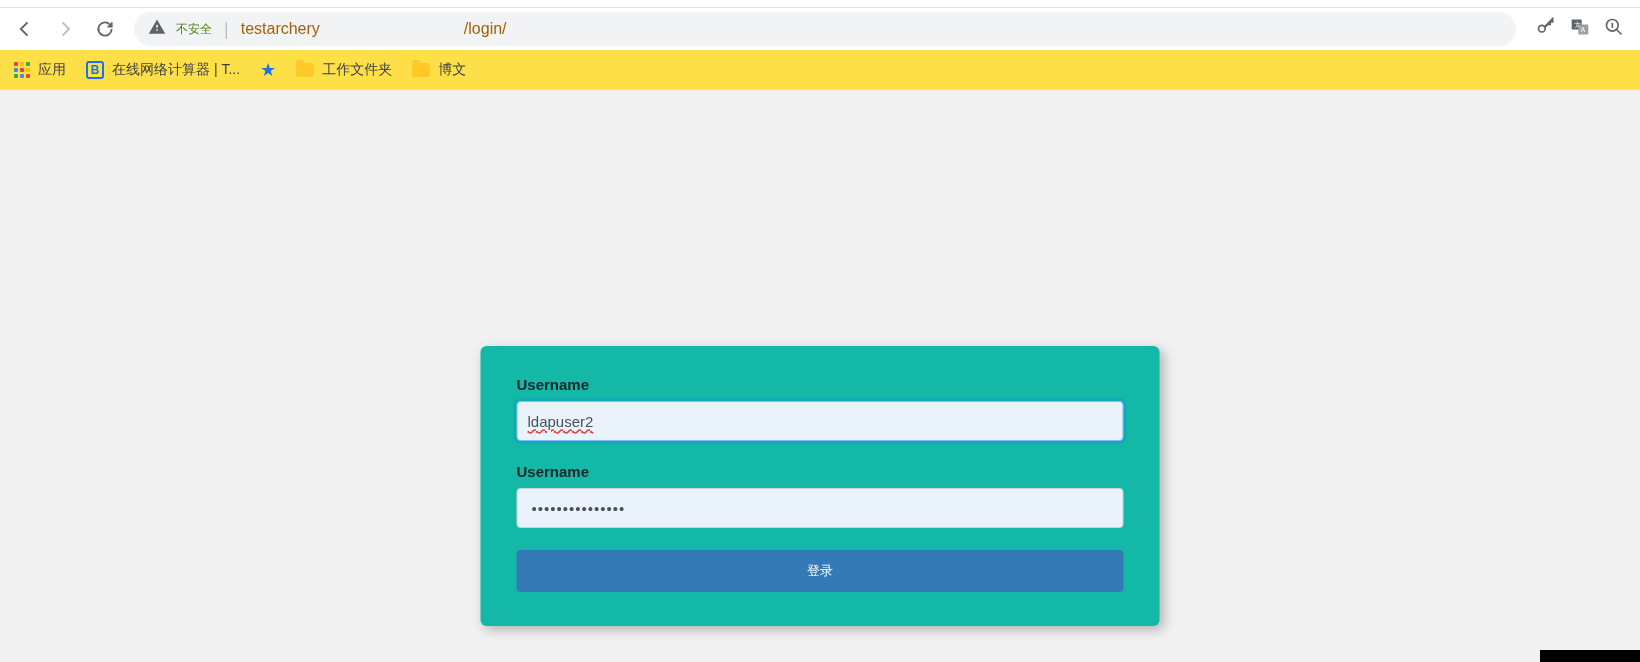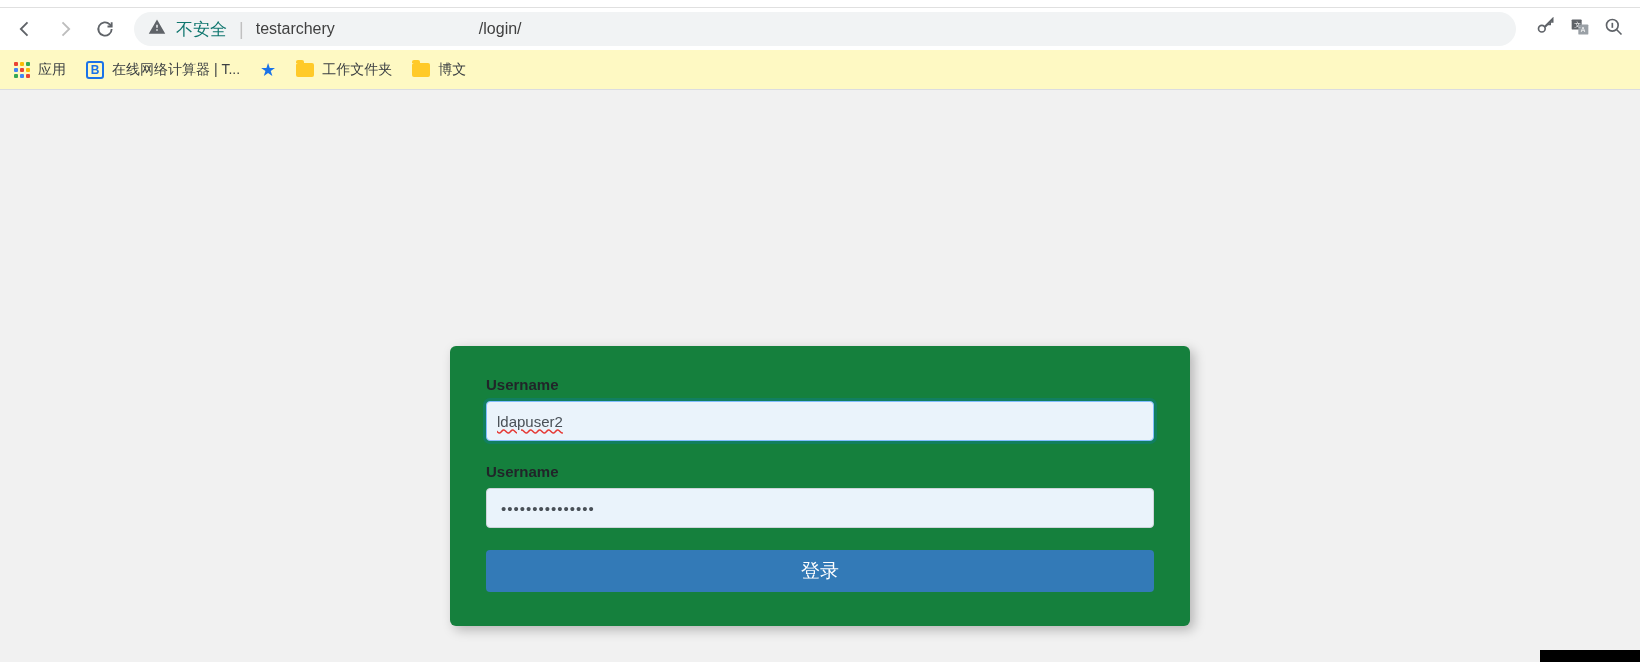--- a/index.html
+++ b/index.html
@@ -48,31 +48,31 @@
       align-items: center;
       padding: 0 14px;
       color: #202124;
       font-size: 16px;
       gap: 10px;
       margin: 0 6px;
       overflow: hidden;
     }
     .omnibox .warn-icon svg { width: 18px; height: 18px; }
     .omnibox .not-secure {
-      color: #0f766e;
-      font-size: 17px;
+      color: #4d7c0f;
+      font-size: 12px;
       white-space: nowrap;
     }
     .omnibox .sep {
       color: #c0c0c0;
       font-size: 18px;
       margin: 0 2px;
     }
     .omnibox .url-text {
-      color: #404040;
+      color: #a16207;
       white-space: nowrap;
       display: flex;
       align-items: center;
     }
     .url-blur {
       display: inline-block;
       width: 140px;
       height: 20px;
       background: linear-gradient(90deg, rgba(241,243,244,0) 0%, #f1f3f4 25%, #f1f3f4 75%, rgba(241,243,244,0) 100%);
       position: relative;
@@ -84,21 +84,21 @@
       align-items: center;
       gap: 14px;
       padding: 0 8px;
       color: #5f6368;
     }
     .right-icons svg { width: 20px; height: 20px; }
 
     
     .bookmarks-bar {
       height: 40px;
-      background: #fef9c3;
+      background: #fde047;
       border-bottom: 1px solid #dadce0;
       display: flex;
       align-items: center;
       padding: 0 14px;
       gap: 20px;
       font-size: 14px;
       color: #3c4043;
     }
     .bm-item {
       display: flex;
@@ -154,22 +154,22 @@
       position: absolute;
       top: 90px; left: 0; right: 0; bottom: 0;
       background: #f1f1f1;
     }
 
     .login-card {
       position: absolute;
       left: 50%;
       top: 346px;
       transform: translateX(-50%);
-      width: 740px;
-      background: #15803d;
+      width: 679px;
+      background: #14b8a6;
       border-radius: 6px;
       box-shadow: 4px 4px 12px rgba(0,0,0,0.25);
       padding: 30px 36px 34px 36px;
     }
     .form-group { margin-bottom: 22px; }
     .form-label {
       font-size: 15px;
       font-weight: 700;
       color: #212529;
       margin-bottom: 8px;
@@ -202,21 +202,21 @@
       text-decoration: underline wavy #e53935;
       text-underline-offset: 2px;
     }
     .login-btn {
       width: 100%;
       height: 42px;
       background: #337ab7;
       color: #ffffff;
       border: none;
       border-radius: 4px;
-      font-size: 19px;
+      font-size: 13px;
       cursor: pointer;
     }
 
     .black-strip {
       position: absolute;
       right: 0; bottom: 0;
       width: 100px; height: 12px;
       background: #000;
     }
   </style>

